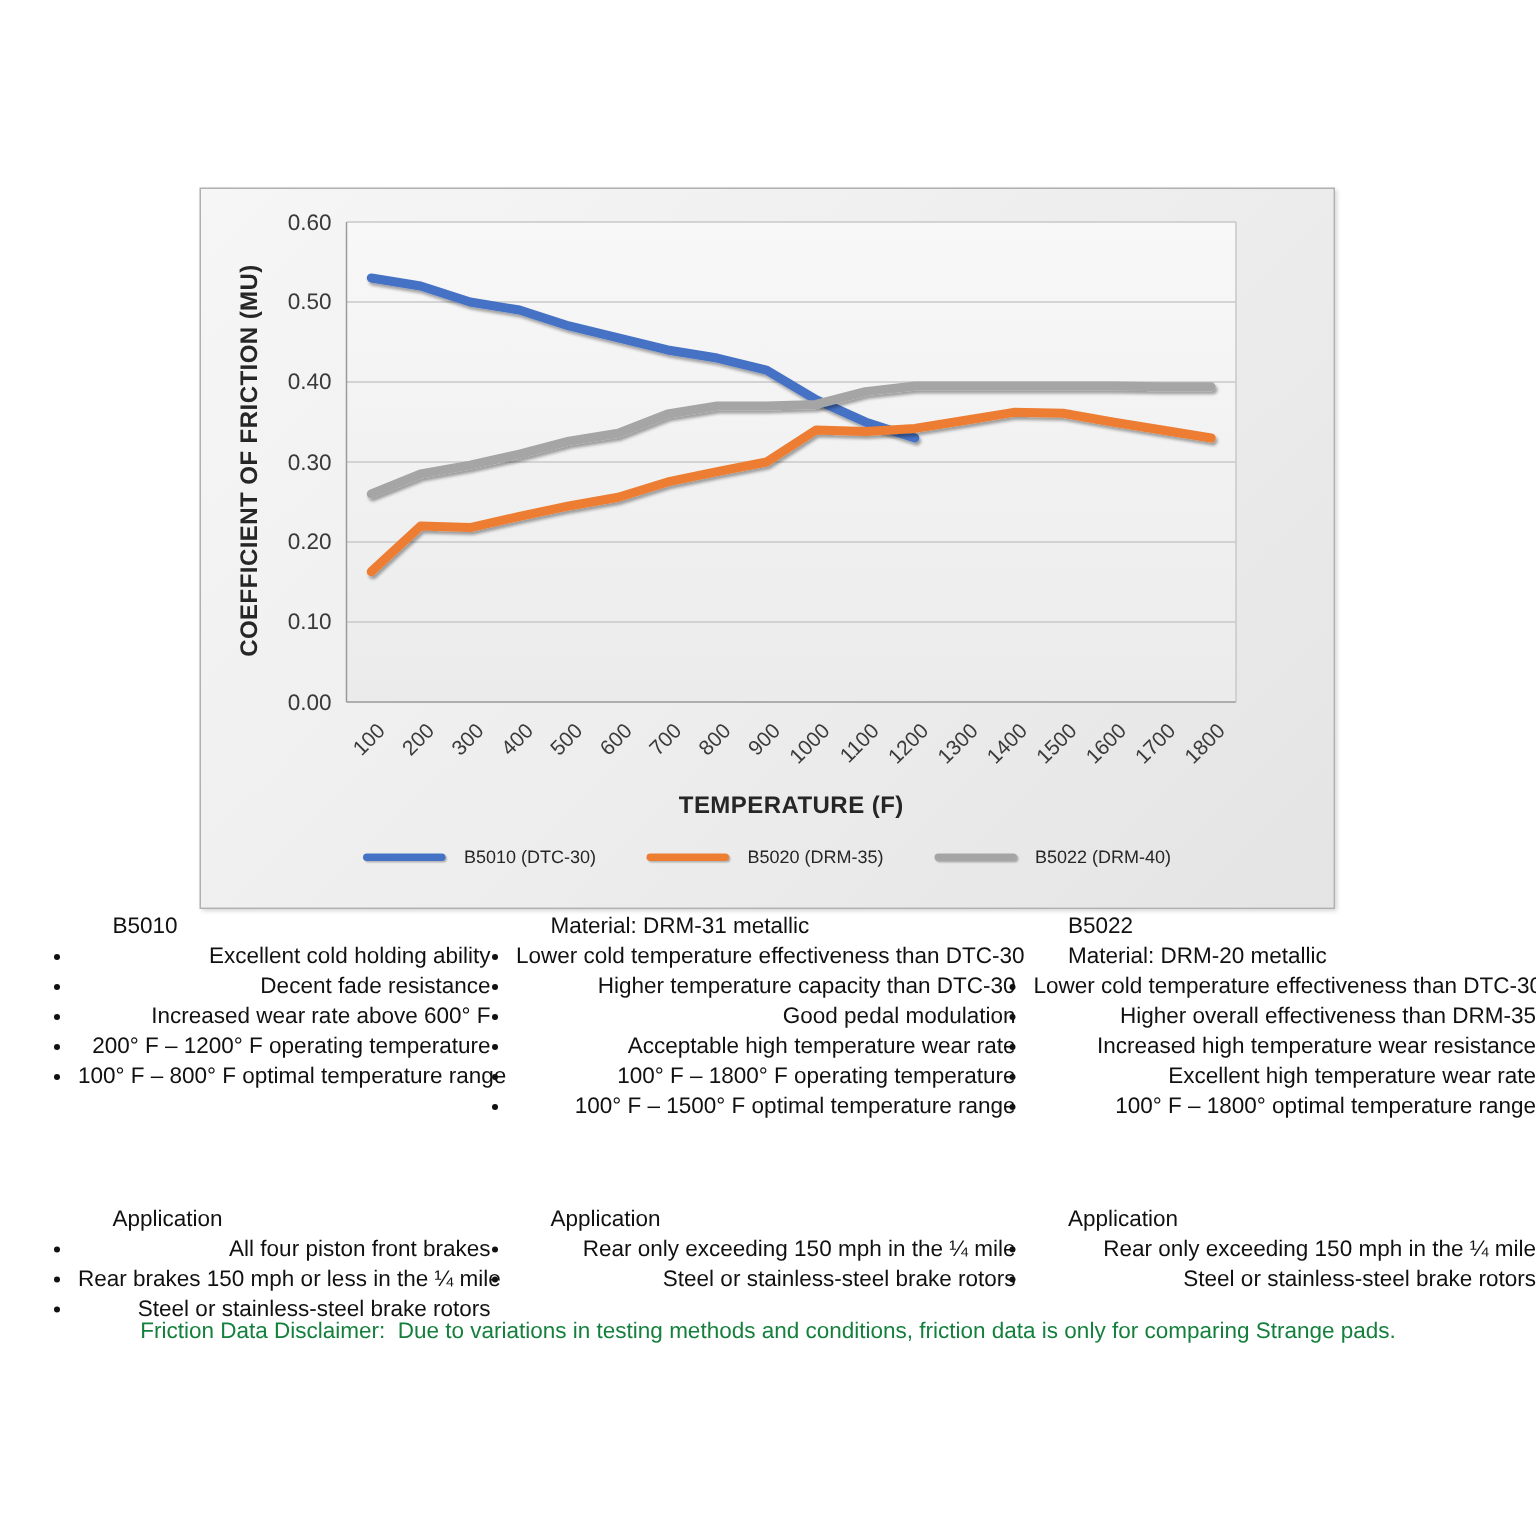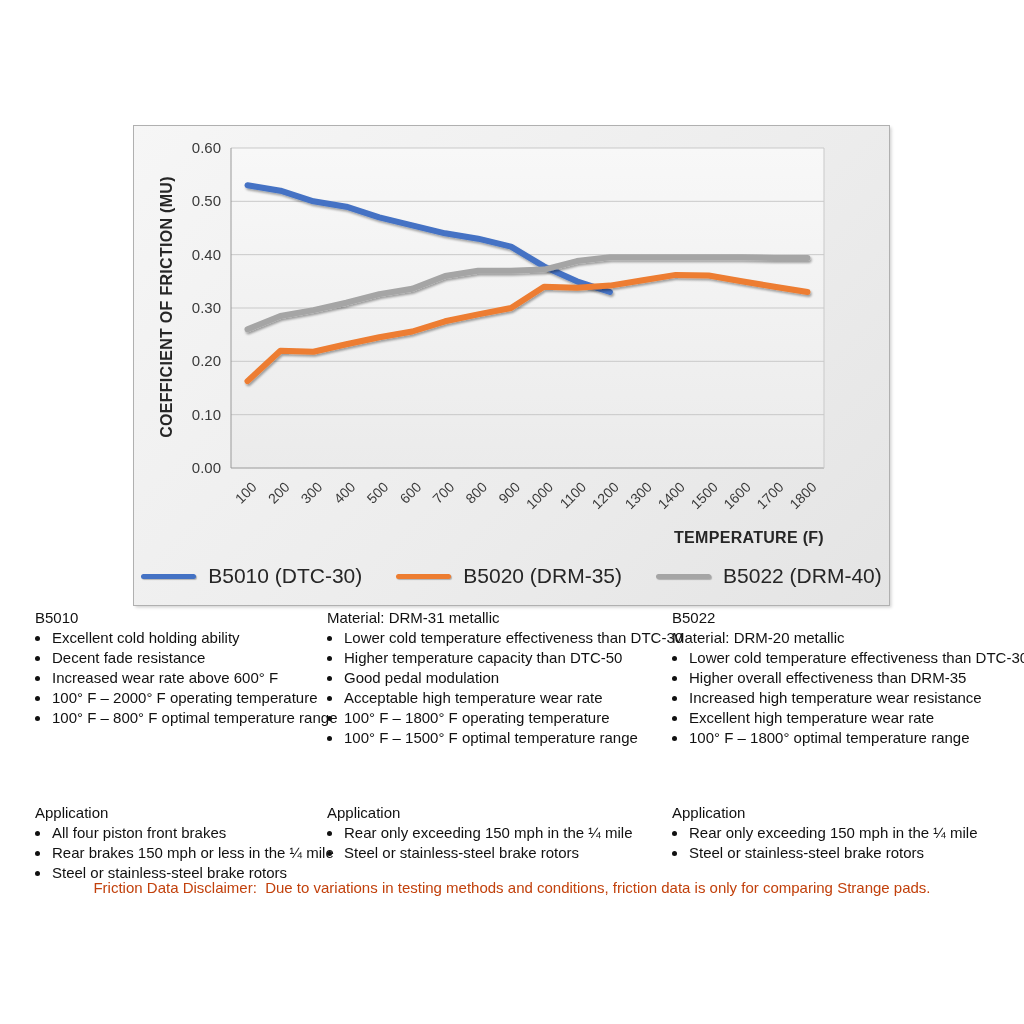--- a/index.html
+++ b/index.html
@@ -38,21 +38,21 @@
     font-weight: bold;
     color: #262626;
     letter-spacing: 0.3px;
     white-space: nowrap;
   }
   .x-axis-title {
     position: absolute;
     left: 97px;
     top: 403px;
     width: 593px;
-    text-align: right;
+    text-align: center;
     font-size: 16px;
     font-weight: bold;
     color: #262626;
     letter-spacing: 0.3px;
   }
   .legend {
     position: absolute;
     left: 0;
     top: 438px;
     width: 100%;
@@ -61,41 +61,41 @@
     align-items: center;
     gap: 34px;
   }
   .legend-item { display: flex; align-items: center; gap: 12px; }
   .legend-swatch {
     width: 55px;
     height: 5px;
     border-radius: 3px;
     box-shadow: 1px 1px 1px rgba(0,0,0,0.25);
   }
-  .legend-label { font-size: 21px; color: #262626; white-space: nowrap; }
+  .legend-label { font-size: 12px; color: #262626; white-space: nowrap; }
 
   
   .pad-col { position: absolute; top: 608px; font-size: 15px; line-height: 20px; }
   .pad-col-1 { left: 35px;  width: 292px; }
   .pad-col-2 { left: 327px; width: 350px; }
   .pad-col-3 { left: 672px; width: 352px; }
-  .pad-title, .pad-material, .app-title { white-space: nowrap; }
-  ul.bullets { margin: 0; padding-left: 16px; list-style-type: disc; }
+  .pad-title, .pad-material, .app-title { white-space: nowrap; margin-left: 40px; }
+  ul.bullets { margin: 0; padding-left: 16px; list-style-type: disc; text-align: right; }
   ul.bullets li { white-space: nowrap; padding-left: 1px; }
   .app-block { position: absolute; top: 195px; left: 0; right: 0; }
 
   
   .disclaimer {
     position: absolute;
     left: 0;
     top: 879px;
     width: 1024px;
     text-align: center;
     font-size: 15px;
-    color: #c2410c;
+    color: #15803d;
     white-space: pre-wrap;
   }
 </style>
 </head>
 <body>
 
 <div class="page">
 
   <div class="chart-panel">
     <svg id="chart-svg" width="757" height="481" viewBox="0 0 757 481">
@@ -167,38 +167,38 @@
       </div>
     </div>
   </div>
 
   <section class="pad-col pad-col-1">
     <div class="pad-title">B5010</div>
     <ul class="bullets">
       <li>Excellent cold holding ability</li>
       <li>Decent fade resistance</li>
       <li>Increased wear rate above 600° F</li>
-      <li>100° F – 2000° F operating temperature</li>
+      <li>200° F – 1200° F operating temperature</li>
       <li>100° F – 800° F optimal temperature range</li>
     </ul>
     <div class="app-block">
       <div class="app-title">Application</div>
       <ul class="bullets">
         <li>All four piston front brakes</li>
         <li>Rear brakes 150 mph or less in the ¼ mile</li>
         <li>Steel or stainless-steel brake rotors</li>
       </ul>
     </div>
   </section>
 
   <section class="pad-col pad-col-2">
     <div class="pad-material">Material: DRM-31 metallic</div>
     <ul class="bullets">
       <li>Lower cold temperature effectiveness than DTC-30</li>
-      <li>Higher temperature capacity than DTC-50</li>
+      <li>Higher temperature capacity than DTC-30</li>
       <li>Good pedal modulation</li>
       <li>Acceptable high temperature wear rate</li>
       <li>100° F – 1800° F operating temperature</li>
       <li>100° F – 1500° F optimal temperature range</li>
     </ul>
     <div class="app-block">
       <div class="app-title">Application</div>
       <ul class="bullets">
         <li>Rear only exceeding 150 mph in the ¼ mile</li>
         <li>Steel or stainless-steel brake rotors</li>

